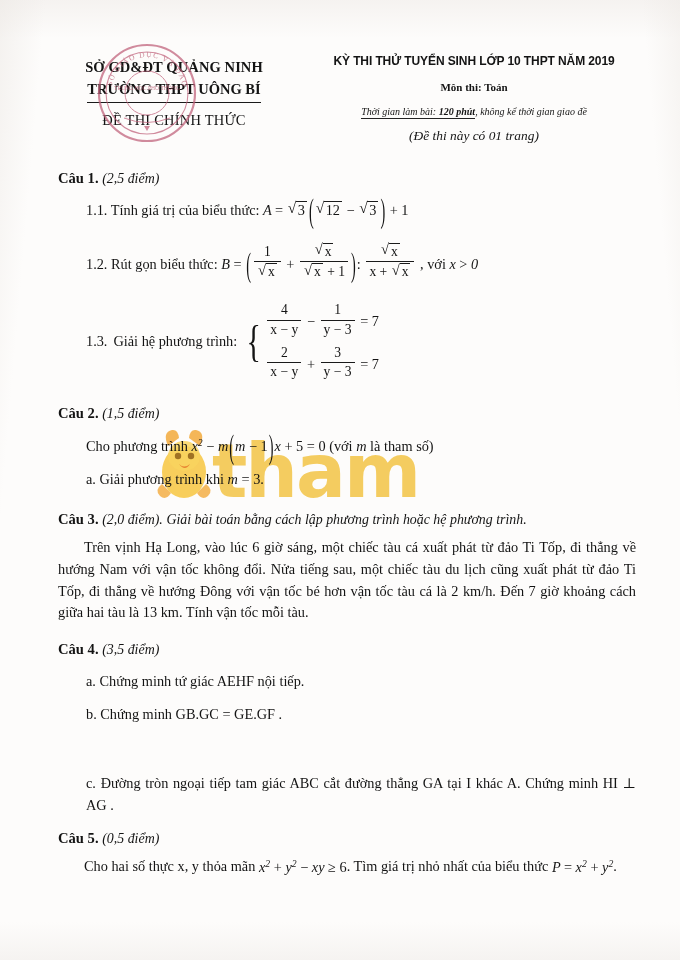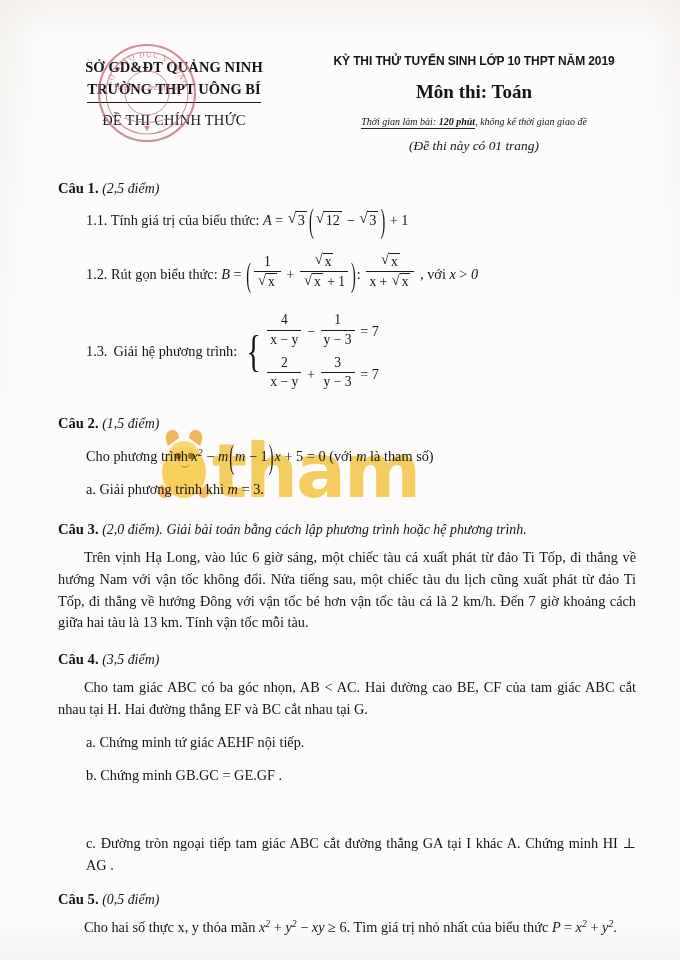--- a/index.html
+++ b/index.html
@@ -109,21 +109,21 @@
   .hdr-title {
     font-family: Liberation Sans, sans-serif;
     font-weight: 700;
     font-size: 12px;
     letter-spacing: -.1px;
     white-space: nowrap;
   }
   .hdr-subject {
     font-family: "Liberation Serif", serif;
     font-weight: 700;
-    font-size: 19px;
+    font-size: 11px;
     margin-top: 13px;
   }
   .hdr-duration {
     font-family: "Liberation Serif", serif;
     font-style: italic;
     font-size: 10px;
     margin-top: 13px;
     white-space: nowrap;
   }
   .hdr-duration b { font-weight: 700; }
@@ -399,21 +399,20 @@
       <span>Câu 3.</span>
       <span class="pts">(2,0 điểm).</span>
       <span class="tail">Giải bài toán bằng cách lập phương trình hoặc hệ phương trình.</span>
     </div>
     <div class="para">Trên vịnh Hạ Long, vào lúc 6 giờ sáng, một chiếc tàu cá xuất phát từ đảo Ti Tốp, đi thẳng về hướng Nam với vận tốc không đổi. Nửa tiếng sau, một chiếc tàu du lịch cũng xuất phát từ đảo Ti Tốp, đi thẳng về hướng Đông với vận tốc bé hơn vận tốc tàu cá là 2 km/h. Đến 7 giờ khoảng cách giữa hai tàu là 13 km. Tính vận tốc mỗi tàu.</div>
 
     <div class="cau" style="margin-top:14px;">
       <span>Câu 4.</span>
       <span class="pts">(3,5 điểm)</span>
     </div>
-    <div class="para">Cho tam giác ABC có ba góc nhọn, AB &lt; AC. Hai đường cao BE, CF của tam giác ABC cắt nhau tại H. Hai đường thẳng EF và BC cắt nhau tại G.</div>
 
     <div class="sub">
       <span>a.</span>
       <span>Chứng minh tứ giác AEHF nội tiếp.</span>
     </div>
     <div class="sub">
       <span>b.</span>
       <span>Chứng minh GB.GC = GE.GF .</span>
     </div>
     <div class="sub hang" style="margin-left:0;padding-left:28px;text-indent:0;margin-top:47px;">

